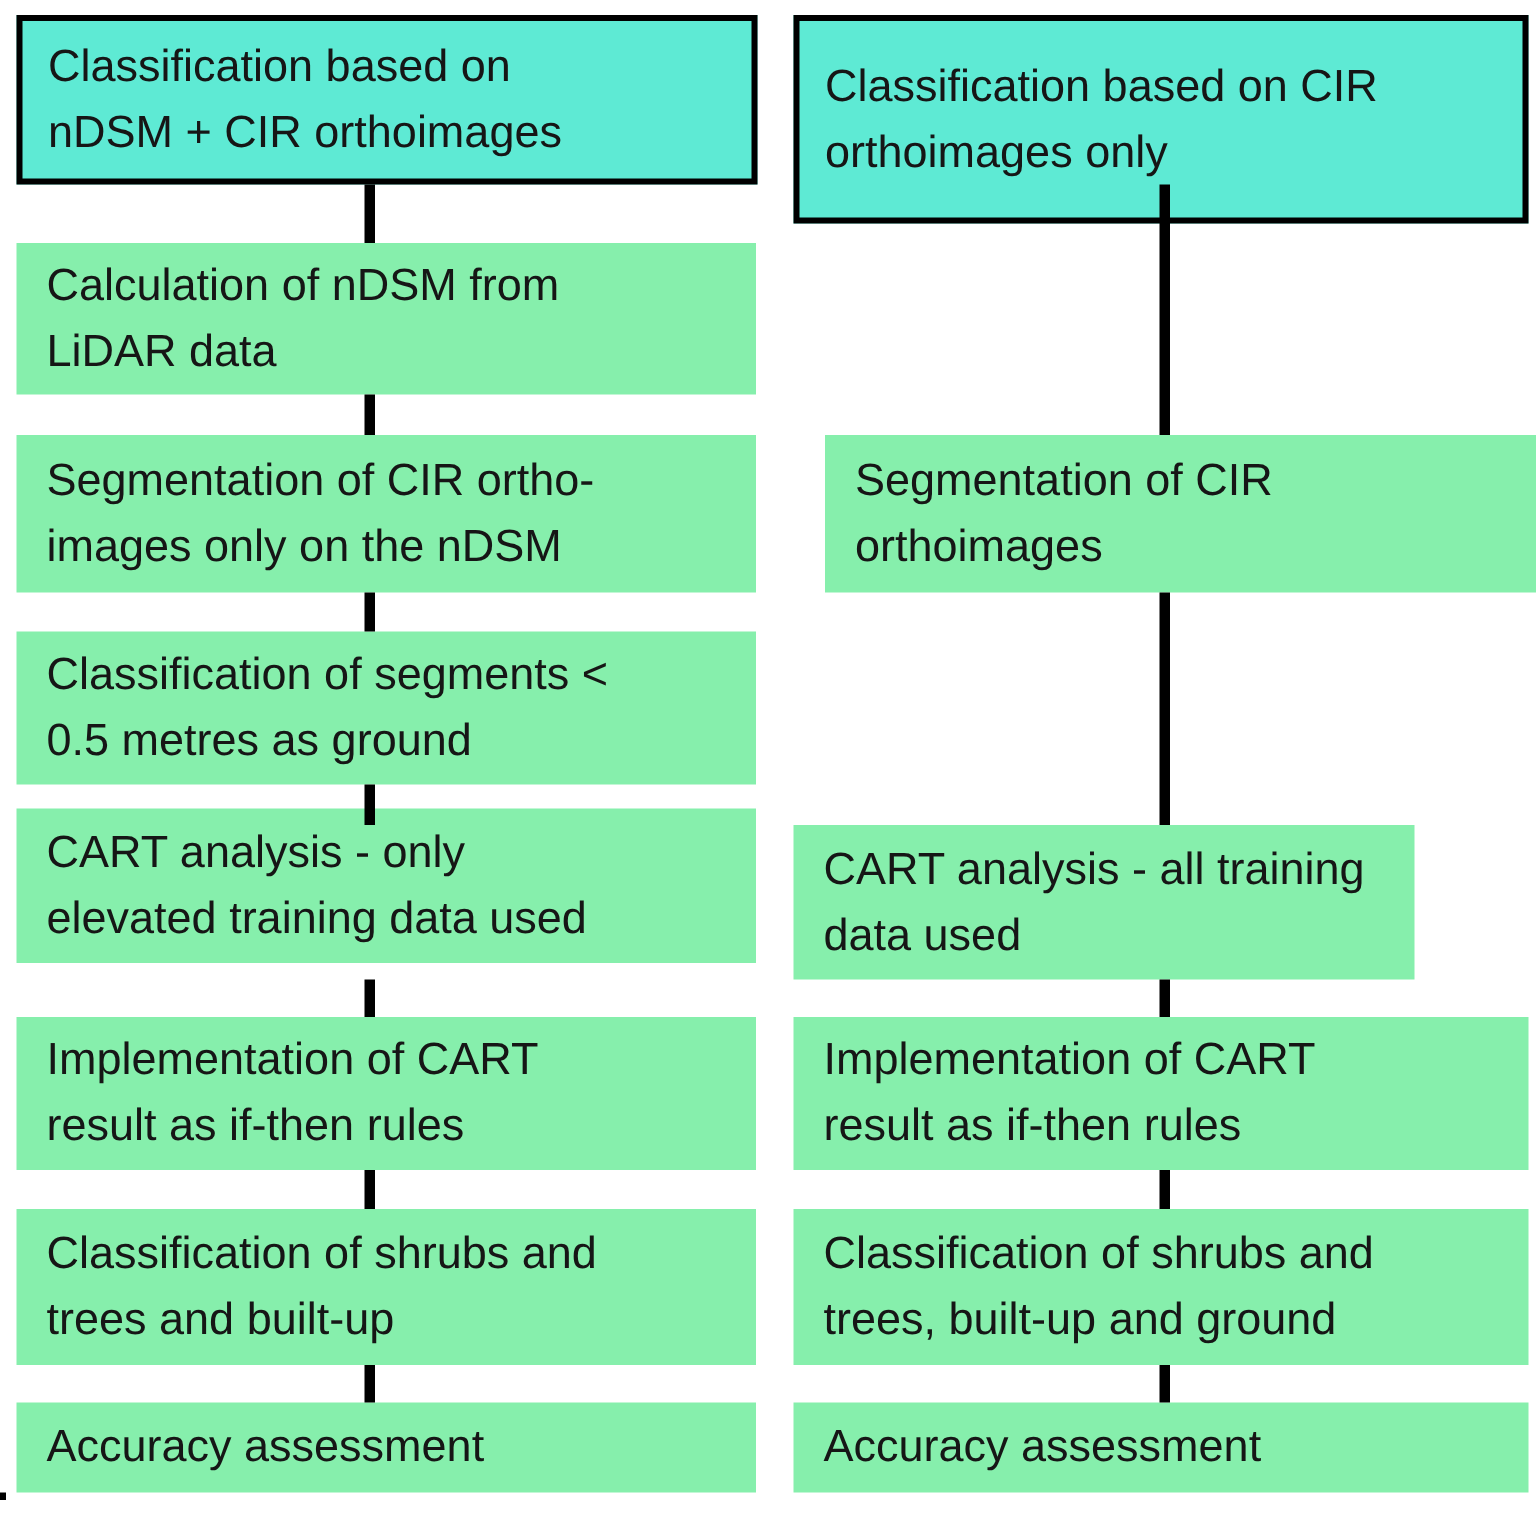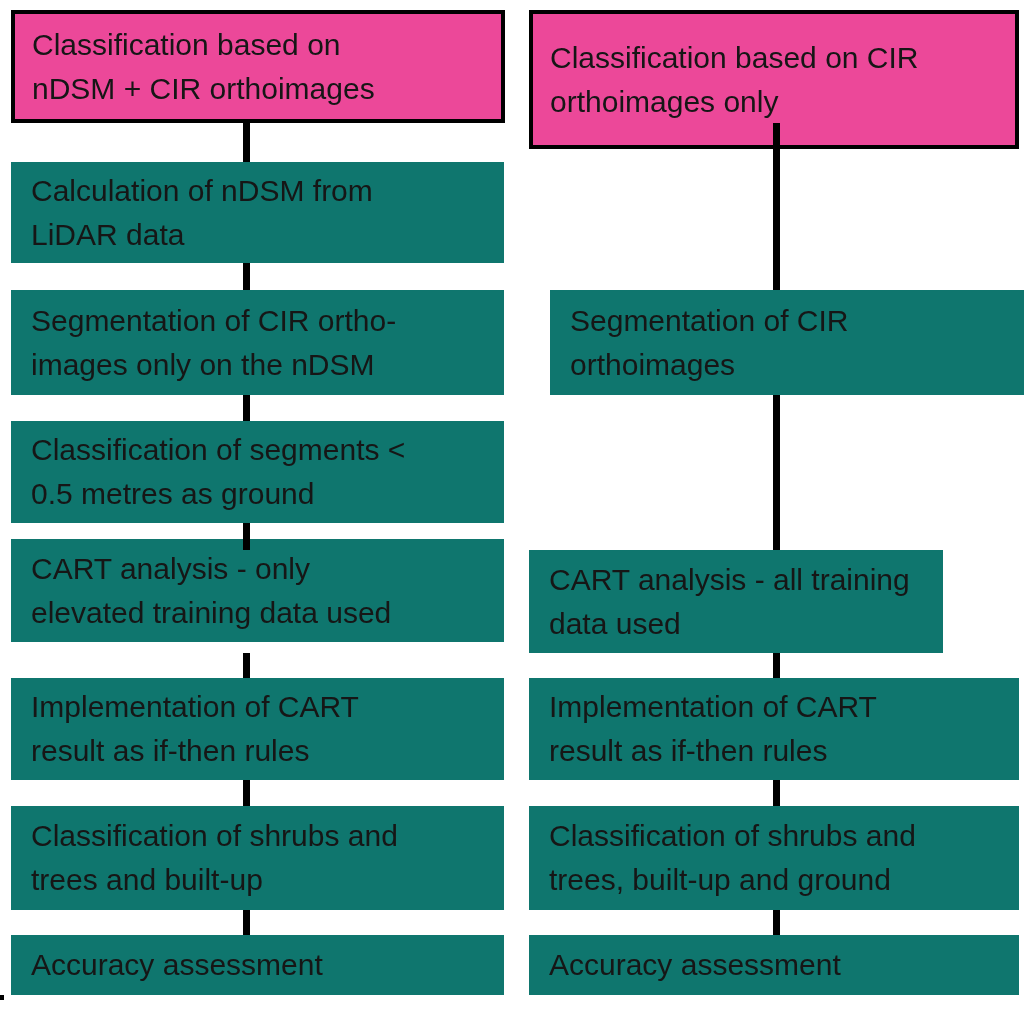--- a/index.html
+++ b/index.html
@@ -7,34 +7,34 @@
     position: relative;
     width: 1024px;
     height: 1011px;
     background: #ffffff;
     font-family: "Liberation Sans", sans-serif;
     color: #161616;
     overflow: hidden;
   }
   .header-box {
     position: absolute;
-    background: #ec4899;
+    background: #5eead4;
     border: 4px solid #000000;
     box-sizing: border-box;
     display: flex;
     align-items: center;
     font-size: 30px;
     line-height: 44px;
     padding-left: 17px;
     padding-right: 6px;
     white-space: pre-line;
   }
   .step-box {
     position: absolute;
-    background: #0f766e;
+    background: #86efac;
     box-sizing: border-box;
     display: flex;
     align-items: center;
     font-size: 30px;
     line-height: 44px;
     padding-left: 20px;
     padding-right: 20px;
     white-space: pre-line;
   }
   .connector {

